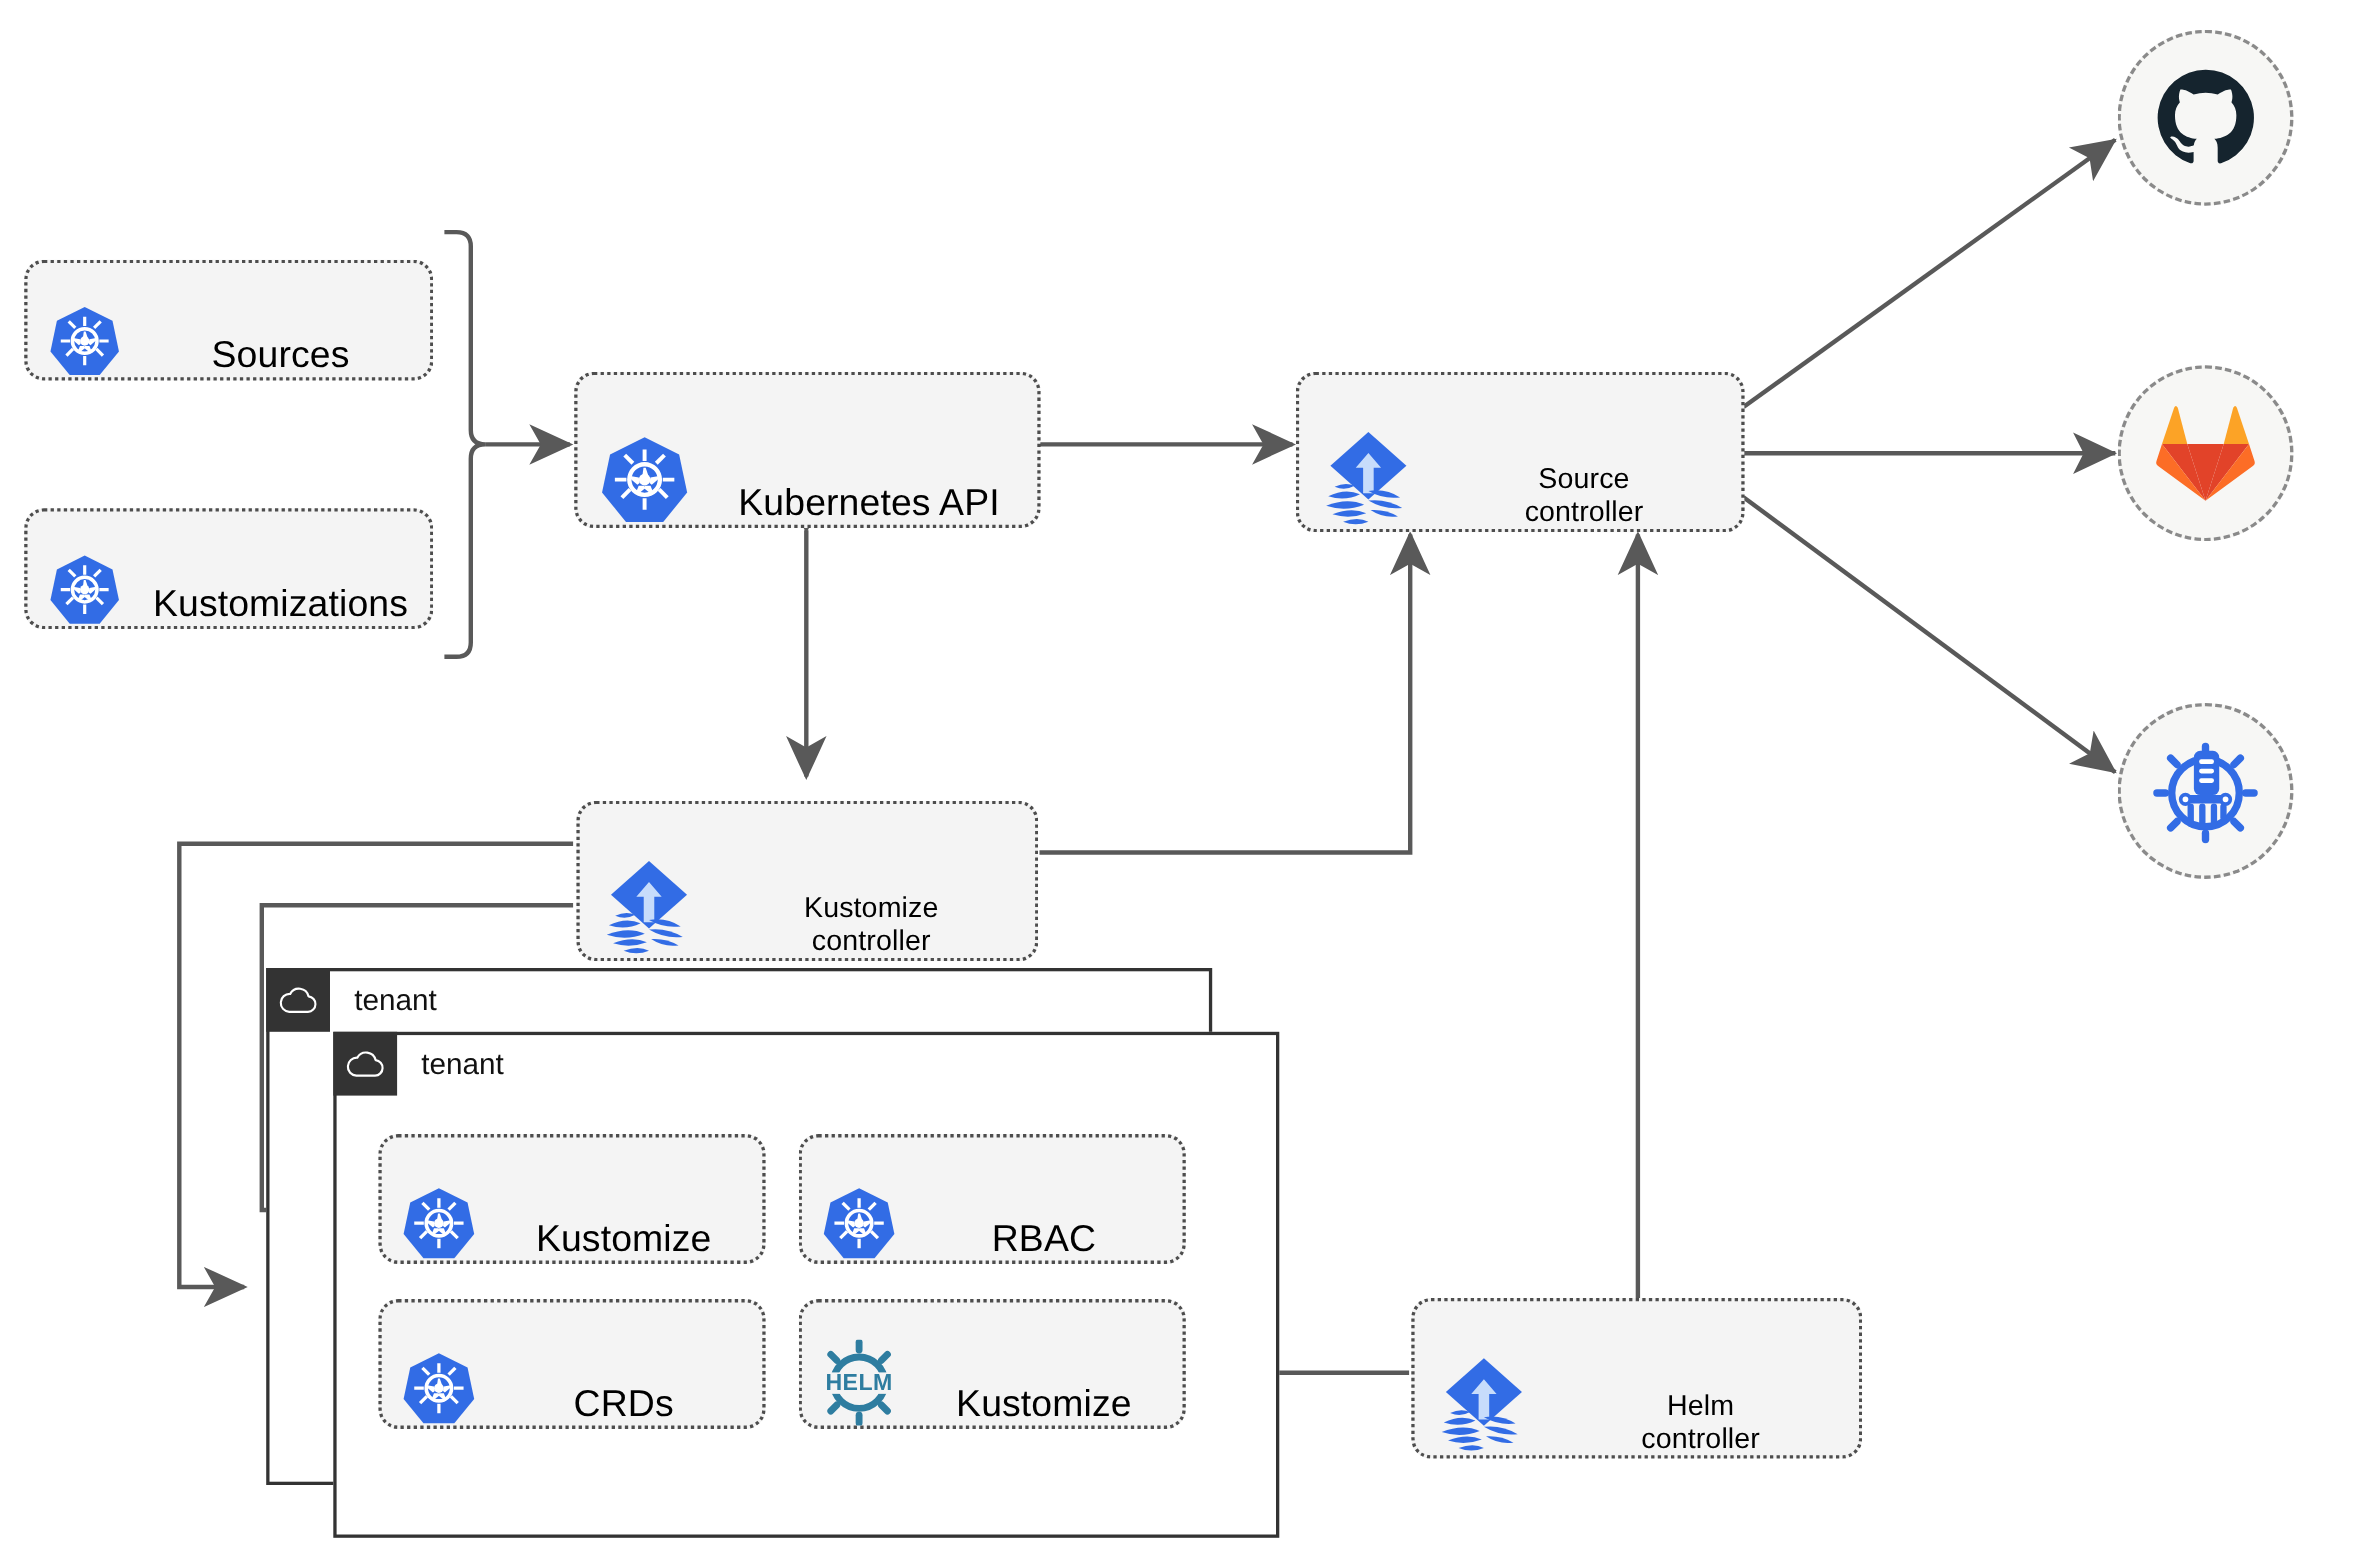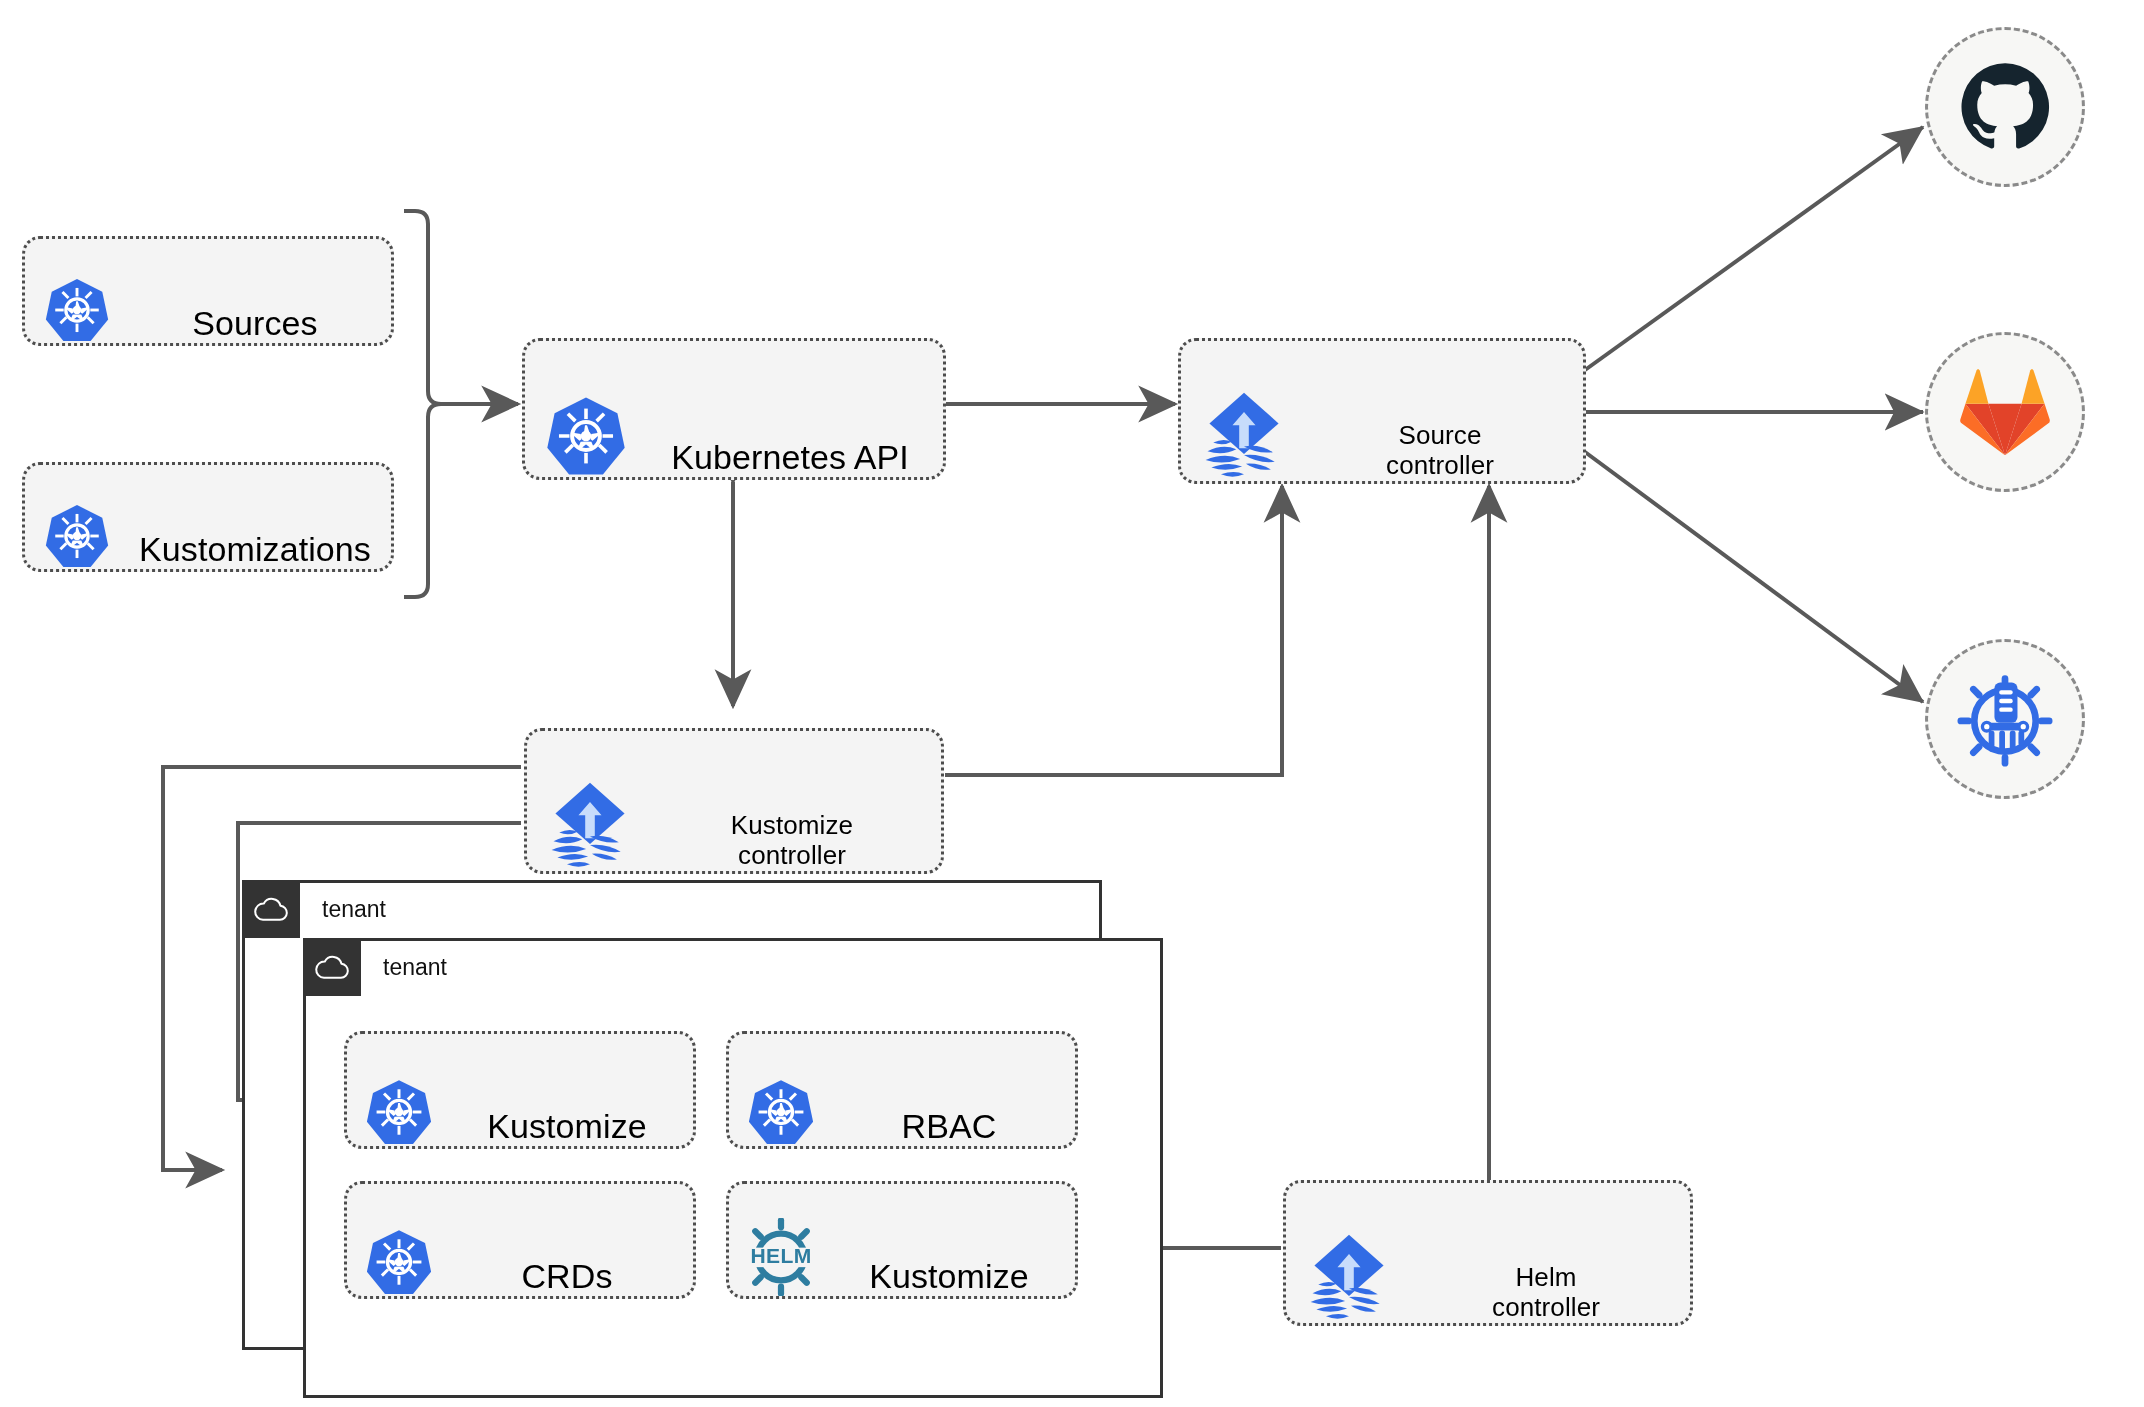--- a/index.html
+++ b/index.html
@@ -35,21 +35,21 @@
   .tenant{
     position:absolute;background:#ffffff;border:3px solid #333333;box-sizing:border-box;
   }
   .tenant-head{
     position:absolute;top:-3px;left:-3px;height:58px;display:flex;align-items:center;
   }
   .tenant-head .tab{
     width:58px;height:58px;background:#333333;display:flex;align-items:center;justify-content:center;
   }
   .tenant-head .tname{
-    color:#111;font-size:23px;padding-left:22px;white-space:nowrap;
+    color:#111;font-size:27px;padding-left:22px;white-space:nowrap;
   }
   .k8s-svg{display:block}
 </style>
 </head>
 <body>
 
 <div id="stage">
 
   <svg id="wires" viewBox="0 0 2144 1407">
     <defs>

